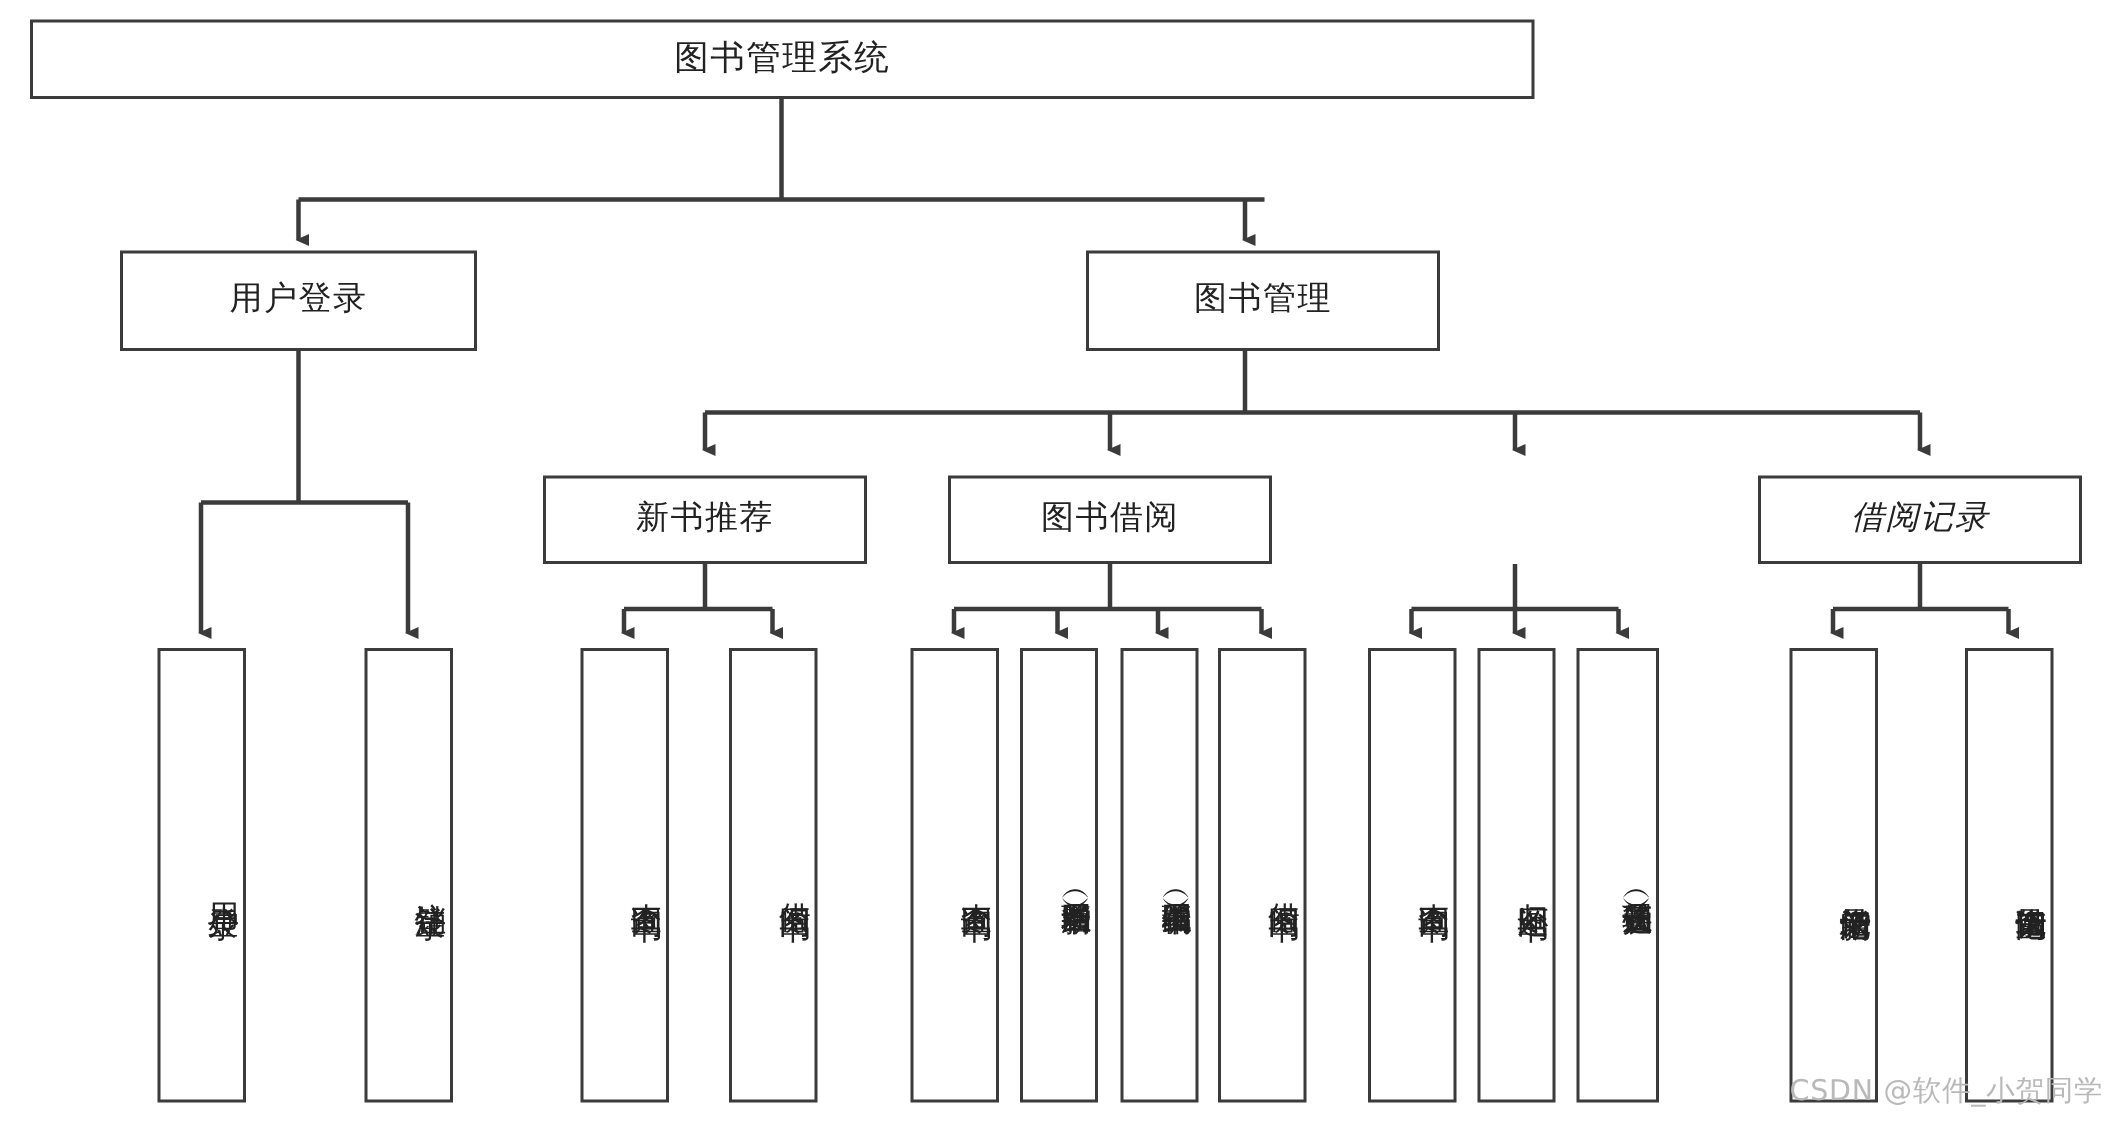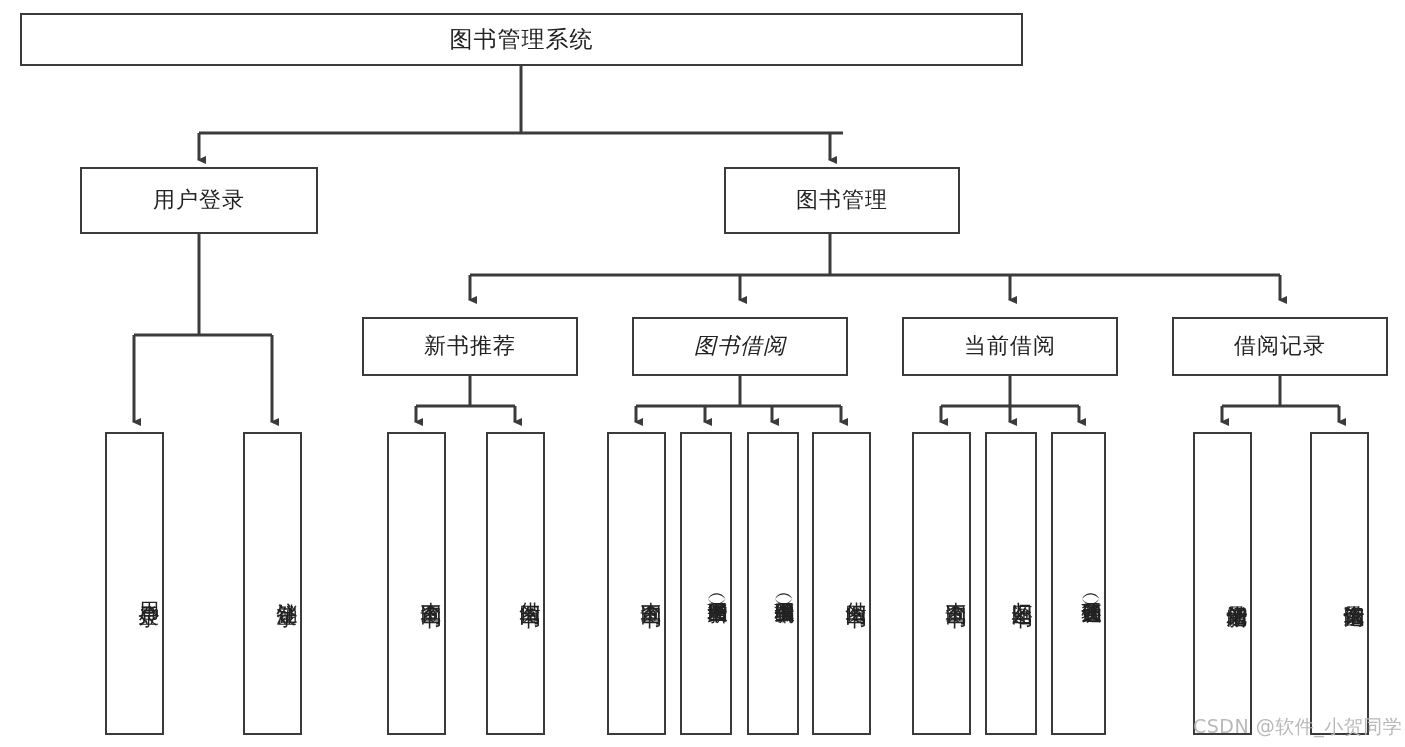--- a/index.html
+++ b/index.html
@@ -134,29 +134,26 @@
   </div>
 
   <div class="node horiz" style="left:724px; top:167px; width:236px; height:67px;">
     <span class="label">图书管理</span>
   </div>
 
   <div class="node horiz" style="left:362px; top:317px; width:216px; height:59px;text-align:center;">
     <span class="label">新书推荐</span>
   </div>
 
-  <div class="node horiz" style="left:632px; top:317px; width:216px; height:59px;font-style:italic;">
+  <div class="node horiz" style="left:632px; top:317px; width:216px; height:59px;">
     <span class="label">图书借阅</span>
   </div>
 
-  <div class="node horiz" style="left:902px; top:317px; width:216px; height:59px;">
-    <span class="label">当前借阅</span>
-  </div>
-
-  <div class="node horiz" style="left:1172px; top:317px; width:216px; height:59px;">
+
+  <div class="node horiz" style="left:1172px; top:317px; width:216px; height:59px;font-style:italic;">
     <span class="label">借阅记录</span>
   </div>
 
   <div class="node vert" style="left:105px; top:432px; width:59px; height:303px;">
     <span class="label">用户登录</span>
   </div>
 
   <div class="node vert" style="left:243px; top:432px; width:59px; height:303px;">
     <span class="label">注销登录</span>
   </div>

